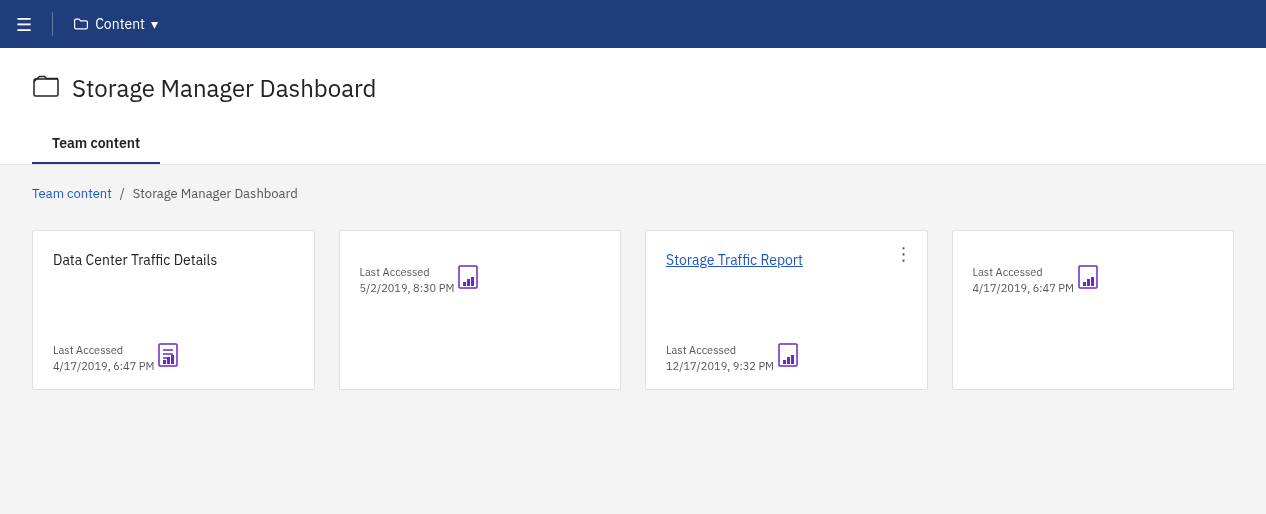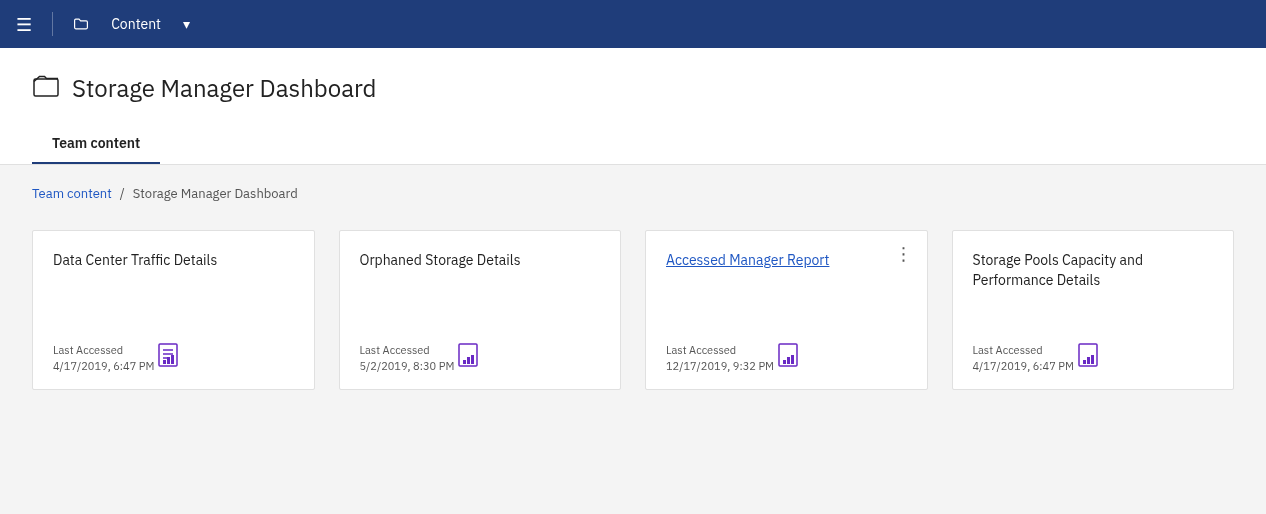--- a/index.html
+++ b/index.html
@@ -27,21 +27,21 @@
     }
     .topnav-divider {
       width: 1px;
       height: 24px;
       background: rgba(255,255,255,0.3);
       margin: 0 4px;
     }
     .topnav-content {
       display: flex;
       align-items: center;
-      gap: 22px;
+      gap: 6px;
       color: #fff;
       font-size: 14px;
       cursor: pointer;
     }
     .topnav-content svg { width: 16px; height: 16px; fill: none; stroke: #fff; stroke-width: 1.5; }
 
     
     .main-header {
       background: #fff;
       padding: 24px 32px 0 32px;
@@ -220,58 +220,56 @@
             <line x1="9" y1="17" x2="15" y2="17"></line>
             <rect x="9" y="19" width="3" height="4" fill="#6929c4" stroke="none"></rect>
             <rect x="13" y="16" width="3" height="7" fill="#6929c4" stroke="none"></rect>
             <rect x="17" y="14" width="3" height="9" fill="#6929c4" stroke="none"></rect>
           </svg>
         </span>
       </div>
     </div>
 
     <div class="card">
-      <div class="card-title">Orphaned Storage Details</div>
       <div class="card-footer">
         <div class="card-meta">
           <div class="card-meta-label">Last Accessed</div>
           <div class="card-meta-date">5/2/2019, 8:30 PM</div>
         </div>
         <span class="card-icon">
           <svg viewBox="0 0 28 28" fill="none" stroke="#6929c4" stroke-width="1.5">
             <rect x="5" y="3" width="18" height="22" rx="1"></rect>
             <rect x="9" y="19" width="3" height="4" fill="#6929c4" stroke="none"></rect>
             <rect x="13" y="16" width="3" height="7" fill="#6929c4" stroke="none"></rect>
             <rect x="17" y="14" width="3" height="9" fill="#6929c4" stroke="none"></rect>
           </svg>
         </span>
       </div>
     </div>
 
     <div class="card">
       <span class="card-more">⋮</span>
-      <div class="card-title link" style="color: rgb(31, 87, 195);">Accessed Manager Report</div>
+      <div class="card-title link" style="color: rgb(31, 87, 195);">Storage Traffic Report</div>
       <div class="card-footer">
         <div class="card-meta">
           <div class="card-meta-label">Last Accessed</div>
           <div class="card-meta-date">12/17/2019, 9:32 PM</div>
         </div>
         <span class="card-icon">
           <svg viewBox="0 0 28 28" fill="none" stroke="#6929c4" stroke-width="1.5">
             <rect x="5" y="3" width="18" height="22" rx="1"></rect>
             <rect x="9" y="19" width="3" height="4" fill="#6929c4" stroke="none"></rect>
             <rect x="13" y="16" width="3" height="7" fill="#6929c4" stroke="none"></rect>
             <rect x="17" y="14" width="3" height="9" fill="#6929c4" stroke="none"></rect>
           </svg>
         </span>
       </div>
     </div>
 
     <div class="card">
-      <div class="card-title">Storage Pools Capacity and Performance Details</div>
       <div class="card-footer">
         <div class="card-meta">
           <div class="card-meta-label">Last Accessed</div>
           <div class="card-meta-date">4/17/2019, 6:47 PM</div>
         </div>
         <span class="card-icon">
           <svg viewBox="0 0 28 28" fill="none" stroke="#6929c4" stroke-width="1.5">
             <rect x="5" y="3" width="18" height="22" rx="1"></rect>
             <rect x="9" y="19" width="3" height="4" fill="#6929c4" stroke="none"></rect>
             <rect x="13" y="16" width="3" height="7" fill="#6929c4" stroke="none"></rect>

